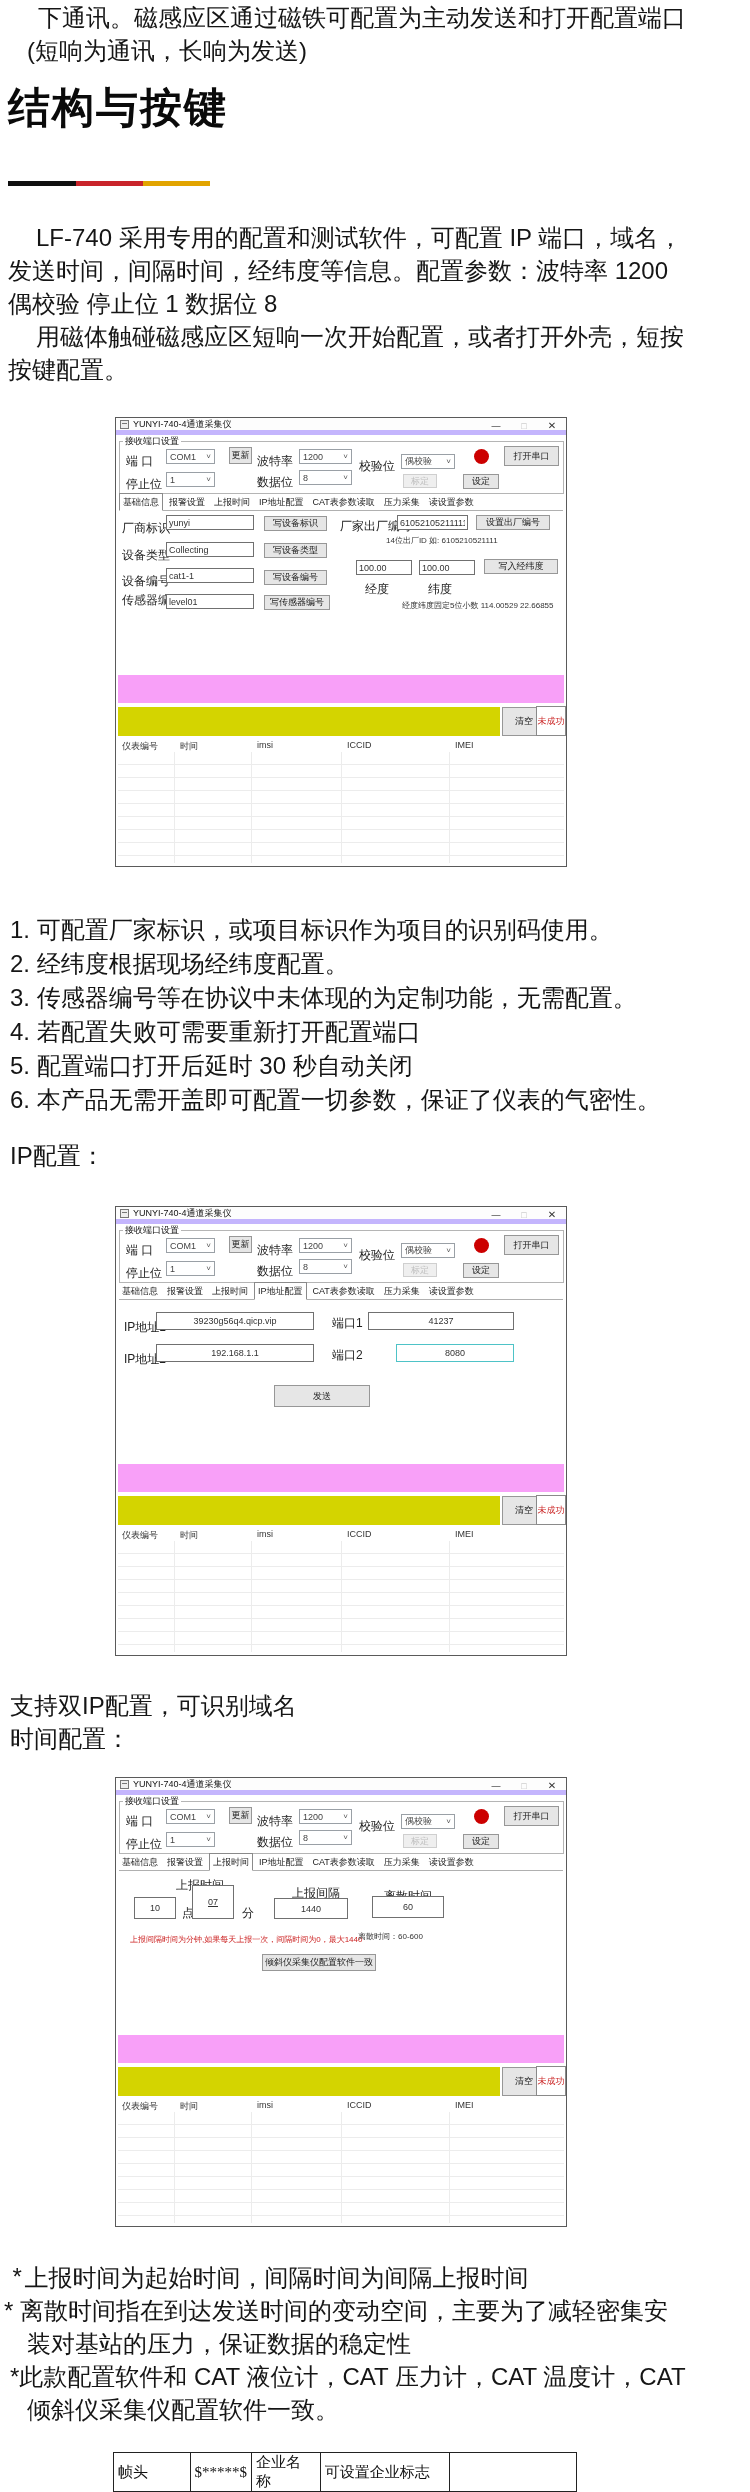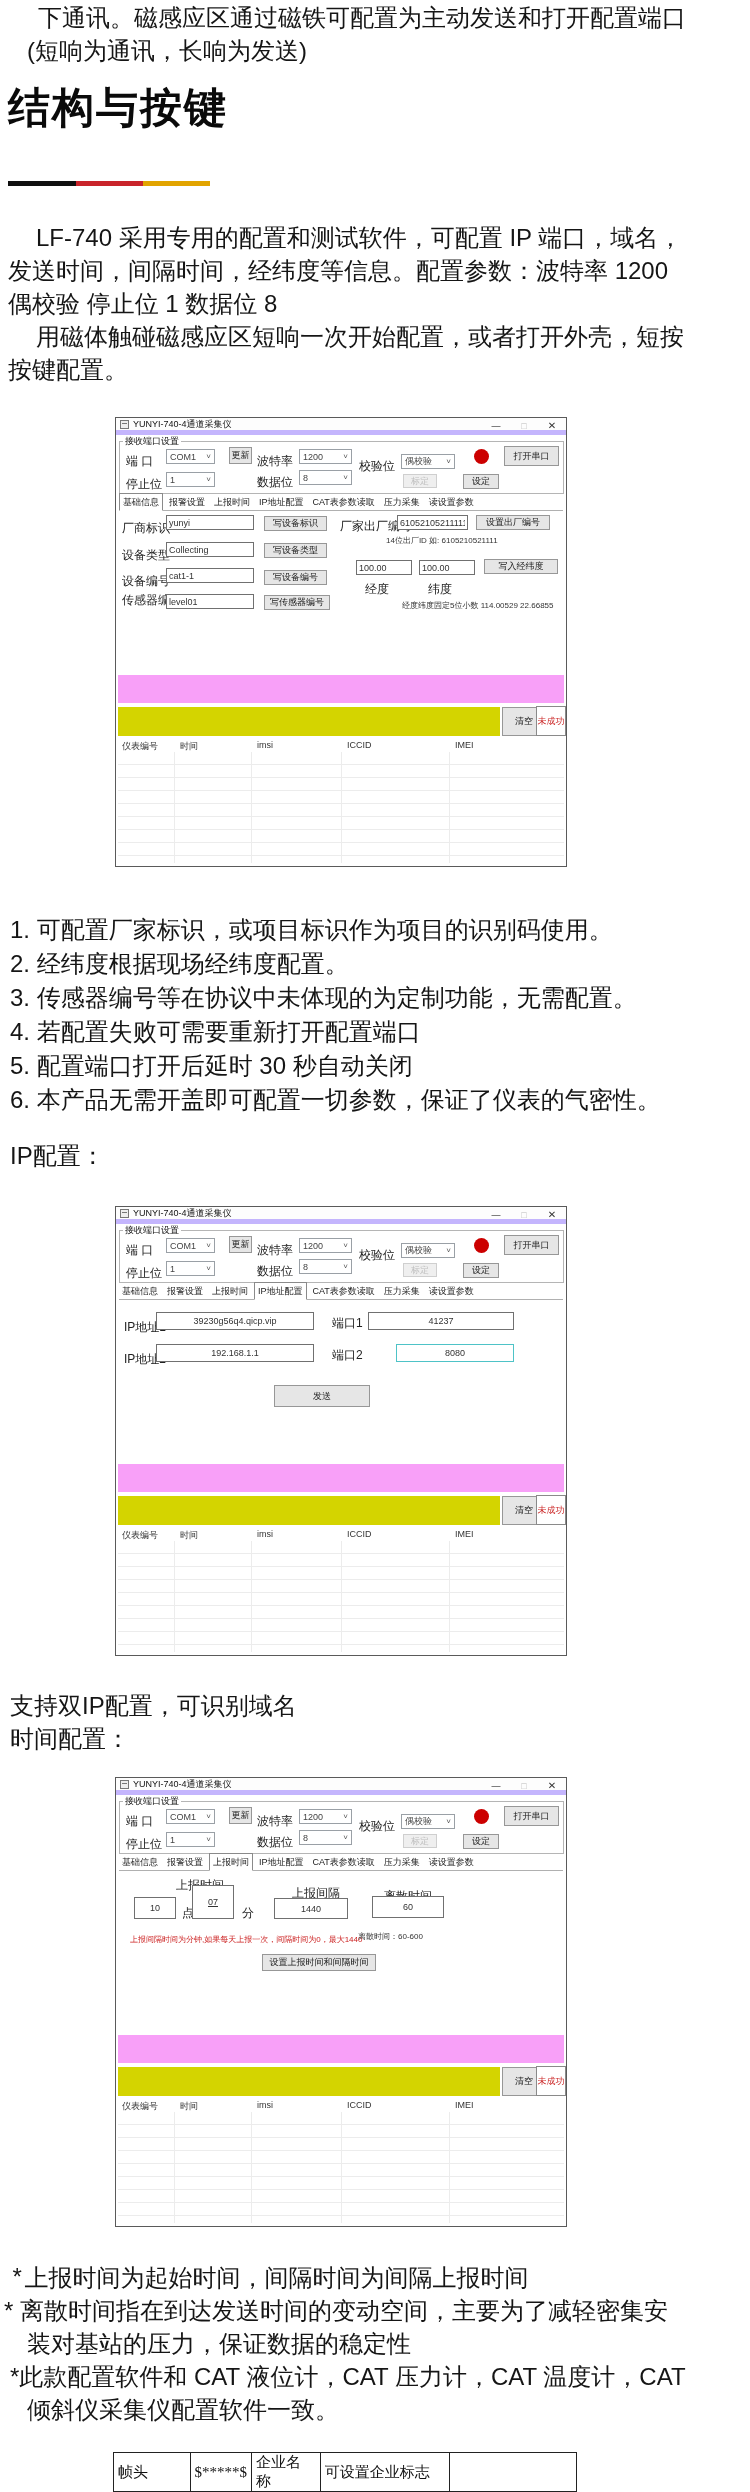--- a/index.html
+++ b/index.html
@@ -335,21 +335,21 @@
   <div class="lbl" style="left:126px; top:127px;">分</div>
 
   <div class="lbl" style="left:176px; top:107px;">上报间隔</div>
   <input class="inp center" style="left: 158px; top: 120px; width: 74px; height: 21px;" value="1440">
 
   <div class="lbl" style="left:268px; top:110px;">离散时间</div>
   <input class="inp center" style="left: 256px; top: 118px; width: 72px; height: 22px;" value="60">
 
   <div class="note8 rednote" style="left:14px; top:156px;">上报间隔时间为分钟,如果每天上报一次，间隔时间为0，最大1440</div>
   <div class="note8" style="left:242px; top:153px;">离散时间：60-600</div>
-  <div class="btn" style="left:146px; top:176px; width:114px; height:17px;">设置上报时间和间隔时间</div>
+  <div class="btn" style="left:146px; top:176px; width:114px; height:17px;">倾斜仪采集仪配置软件一致</div>
 
   <div class="pinkbar"></div>
   <div class="yellowbar"></div>
   <div class="btn clearbtn">清空</div>
   <div class="status">未成功</div>
   <div class="gridhead">
     <span style="left:6px;">仪表编号</span>
     <span style="left:64px;">时间</span>
     <span style="left:141px;">imsi</span>
     <span style="left:231px;">ICCID</span>

